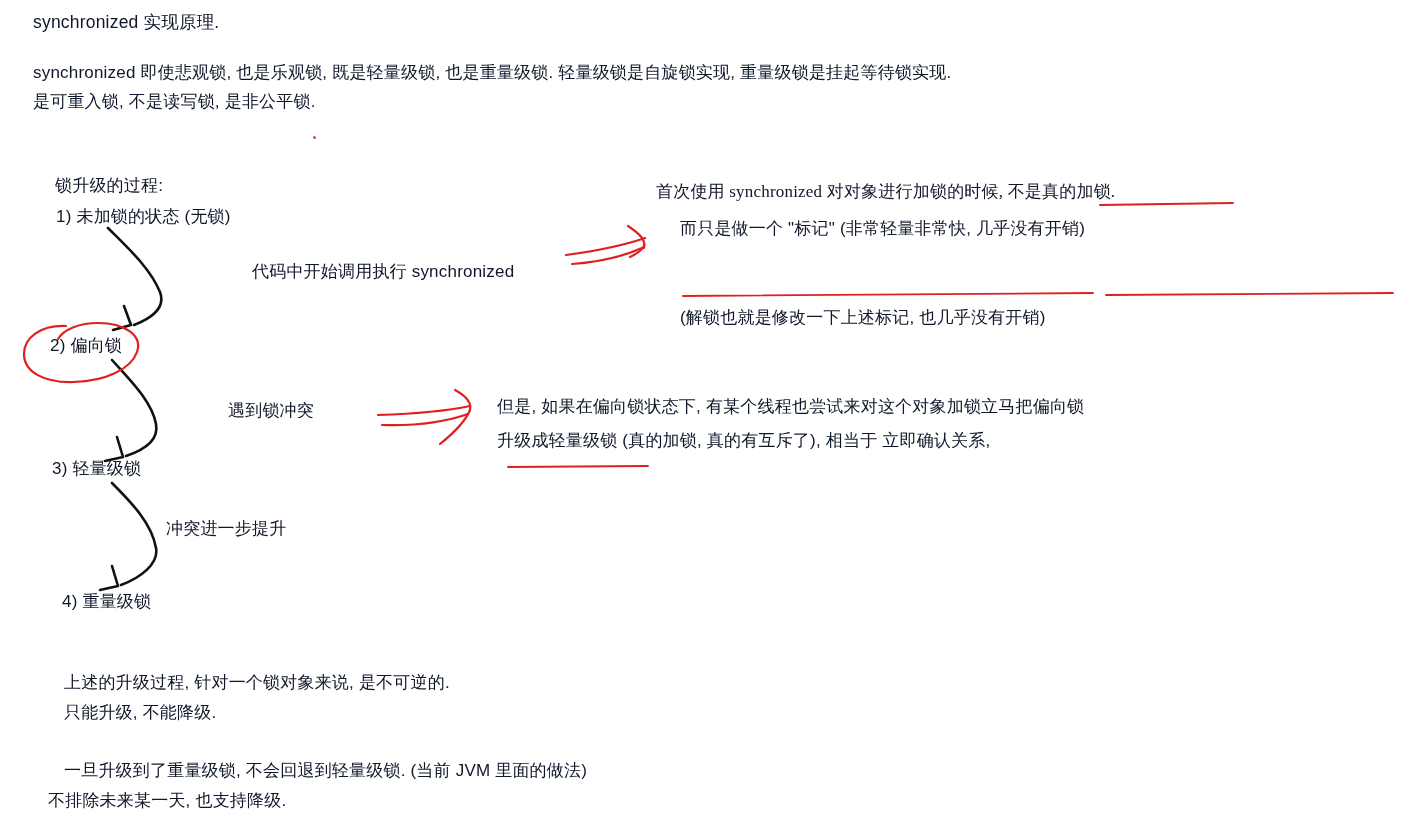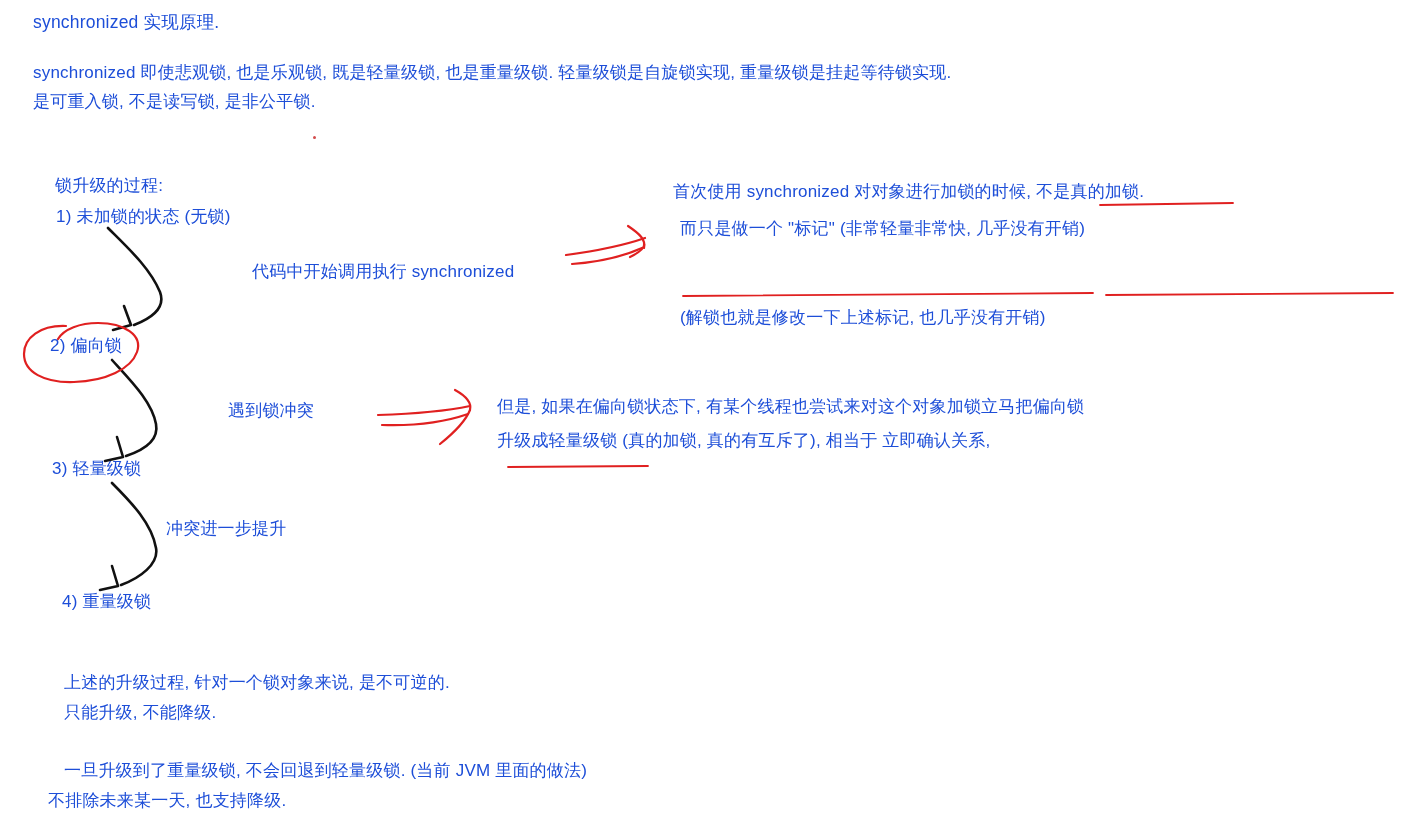--- a/index.html
+++ b/index.html
@@ -16,21 +16,21 @@
     width: 1404px;
     height: 831px;
     overflow: hidden;
     background: #ffffff;
   }
   .txt {
     position: absolute;
     white-space: nowrap;
     font-size: 17px;
     line-height: 1.45;
-    color: #1d4ed8;
+    color: #0f172a;
     letter-spacing: 0.2px;
   }
   .txt.chain {
     font-size: 17px;
   }
   svg.overlay {
     position: absolute;
     left: 0;
     top: 0;
     width: 1404px;
@@ -80,21 +80,21 @@
   <div class="txt chain" style="left:55px; top:174px;">锁升级的过程:</div>
   <div class="txt chain" style="left:56px; top:205px;">1) 未加锁的状态 (无锁)</div>
   <div class="txt chain" style="left:50px; top:334px;">2) 偏向锁</div>
   <div class="txt chain" style="left:52px; top:457px;">3) 轻量级锁</div>
   <div class="txt chain" style="left:62px; top:590px;">4) 重量级锁</div>
 
   <div class="txt" style="left:252px; top:260px;">代码中开始调用执行 synchronized</div>
   <div class="txt" style="left:228px; top:399px;">遇到锁冲突</div>
   <div class="txt" style="left:166px; top:517px;">冲突进一步提升</div>
 
-  <div class="txt" style="left:673px; top:180px;">首次使用 synchronized 对对象进行加锁的时候, 不是真的加锁.</div>
+  <div class="txt" style="left:656px; top:180px;font-family:Liberation Serif, serif;">首次使用 synchronized 对对象进行加锁的时候, 不是真的加锁.</div>
   <div class="txt" style="left:680px; top:217px;">而只是做一个 "标记" (非常轻量非常快, 几乎没有开销)</div>
 
   <div class="txt" style="left:497px; top:395px;">但是, 如果在偏向锁状态下, 有某个线程也尝试来对这个对象加锁立马把偏向锁</div>
 
   <div class="txt" style="left:680px; top:306px;">(解锁也就是修改一下上述标记, 也几乎没有开销)</div>
   <div class="txt" style="left:497px; top:429px;">升级成轻量级锁 (真的加锁, 真的有互斥了), 相当于 立即确认关系,</div>
 
   <div class="txt" style="left:64px; top:671px;">上述的升级过程, 针对一个锁对象来说, 是不可逆的.</div>
   <div class="txt" style="left:64px; top:701px;">只能升级, 不能降级.</div>
   <div class="txt" style="left:64px; top:759px;">一旦升级到了重量级锁, 不会回退到轻量级锁. (当前 JVM 里面的做法)</div>

